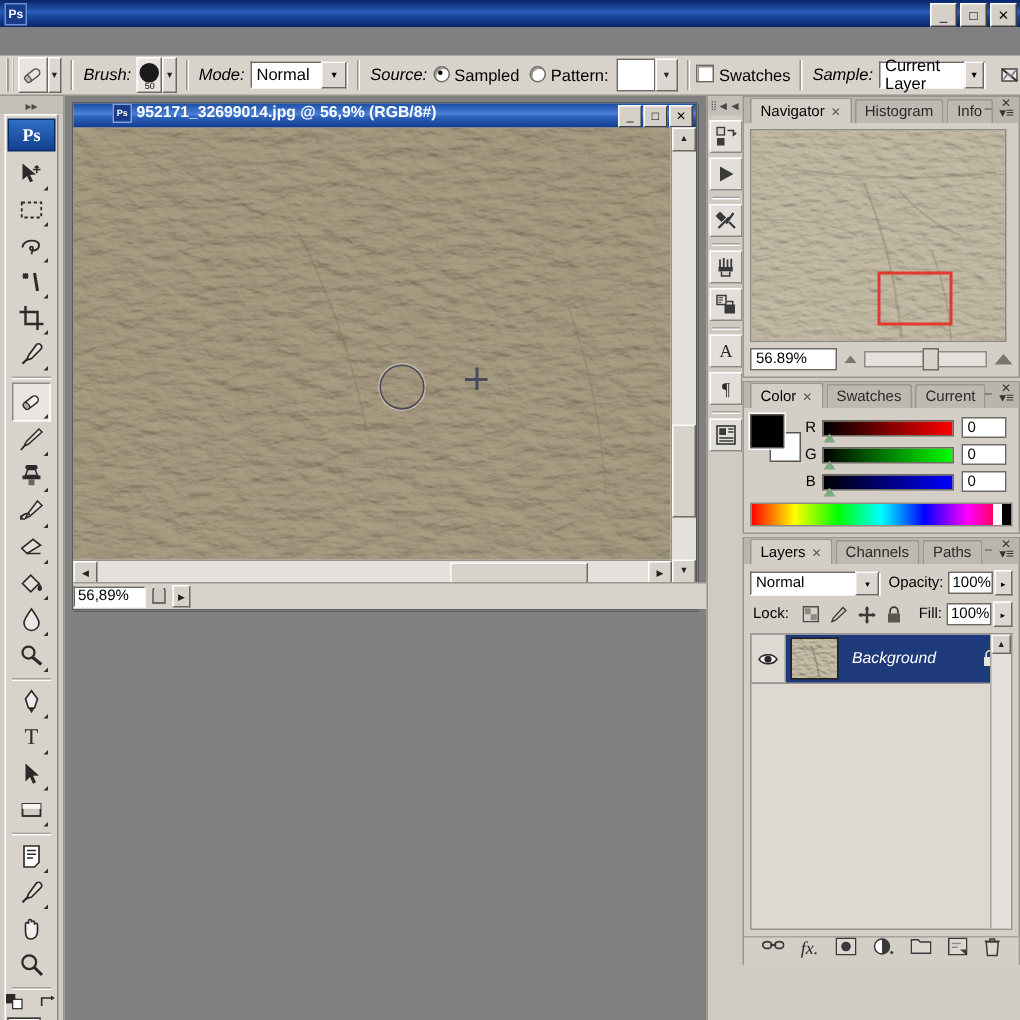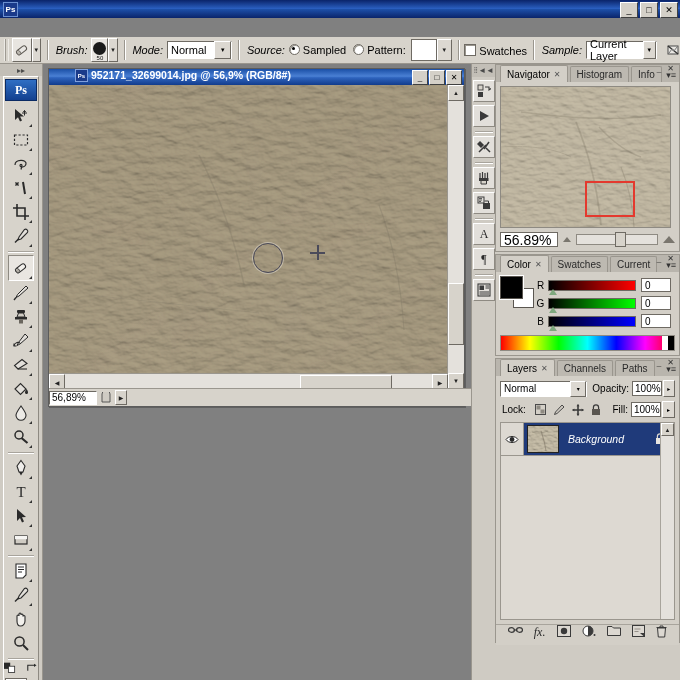--- a/index.html
+++ b/index.html
@@ -199,21 +199,21 @@
   .ptab.active{background:#d3cfc7;color:#000;height:16px;}
   .ptab .x{margin-left:4px;font-size:8px;color:#555;}
   .p-menu{position:absolute;right:3px;bottom:2px;font-size:9px;color:#333;line-height:1;}
   .p-minmax{position:absolute;right:3px;top:-1px;font-size:8px;color:#333;letter-spacing:2px;}
   .panel-body{padding:4px;}
 
   .nav-thumb{width:169px;height:140px;position:relative;border:1px solid #8e8a82;overflow:hidden;}
   .nav-view{position:absolute;border:2px solid #e4392e;}
   .nav-foot{display:flex;align-items:center;gap:5px;margin-top:4px;}
   .nav-zoom{width:58px;height:15px;background:#fff;border:1px solid #6e6a63;
-    display:flex;align-items:center;padding-left:3px;box-sizing:border-box;font-size:14px;}
+    display:flex;align-items:center;padding-left:3px;box-sizing:border-box;font-size:10px;}
   .nav-slider{flex:1;height:9px;background:#e4e1dc;border:1px solid #8e8a82;position:relative;}
   .nav-knob{position:absolute;left:48%;top:-3px;width:9px;height:13px;background:#d7d3cb;
     border:1px solid #6e6a63;}
   .tri-s{width:0;height:0;border-left:4px solid transparent;border-right:4px solid transparent;
     border-bottom:5px solid #7a766e;}
   .tri-l{width:0;height:0;border-left:6px solid transparent;border-right:6px solid transparent;
     border-bottom:7px solid #7a766e;}
 
   .color-row{display:flex;align-items:center;margin-bottom:4px;}
   .color-ch{width:9px;font-size:10px;text-align:center;margin-right:3px;color:#000;}

